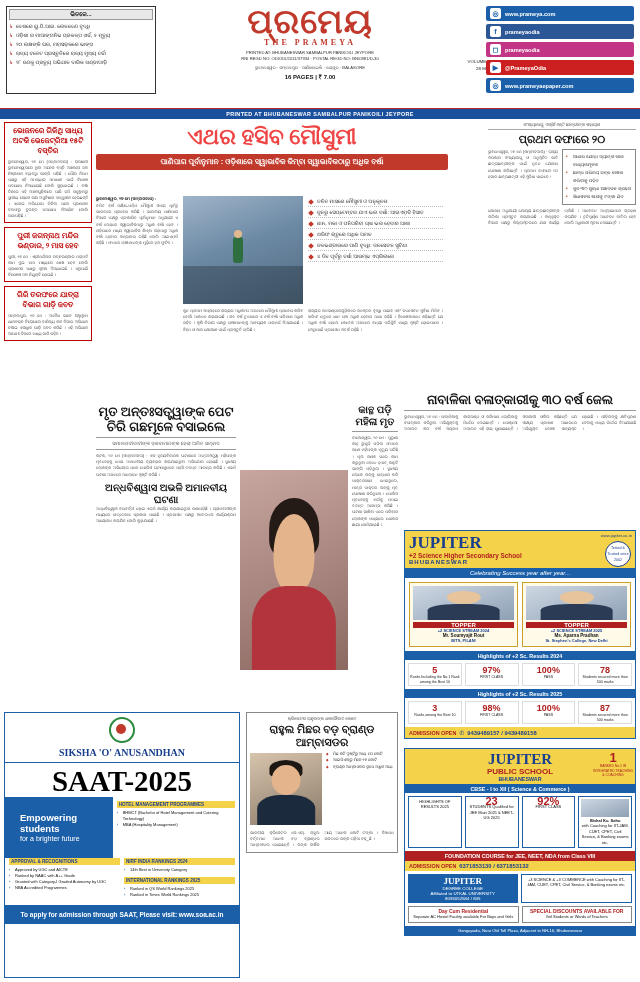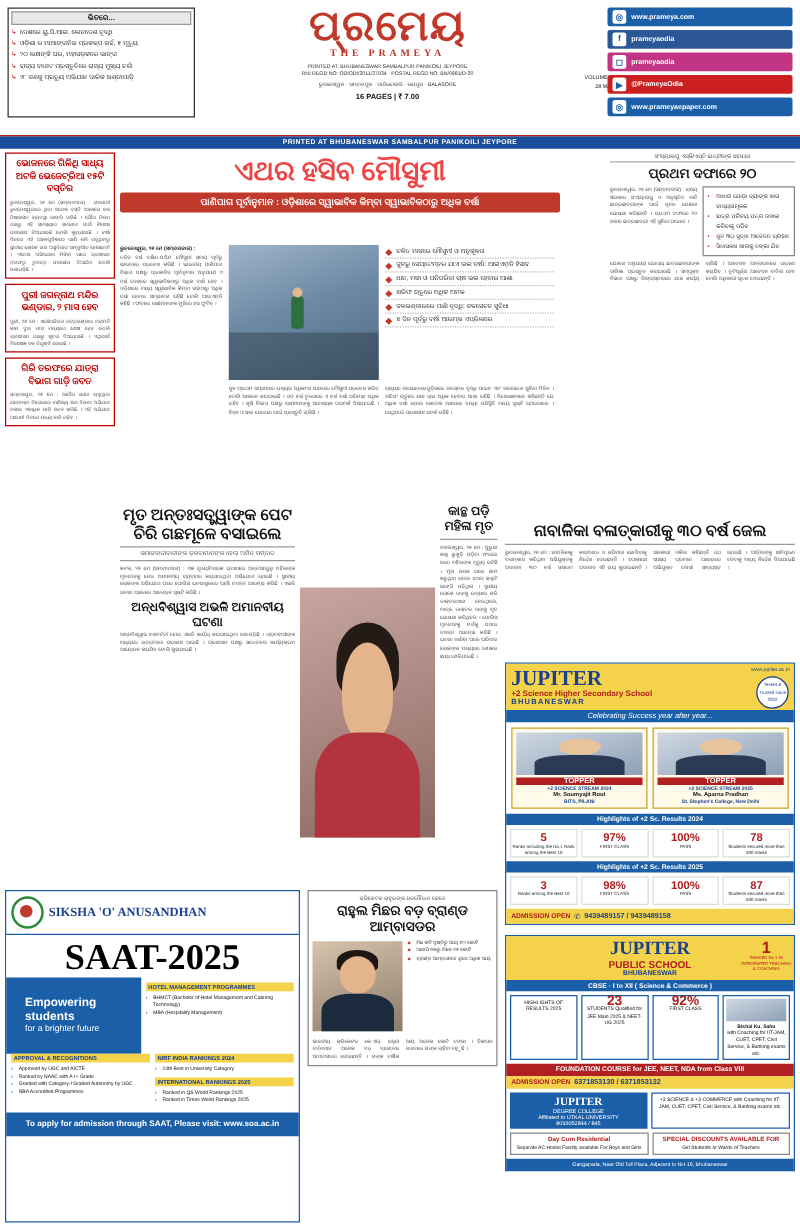--- a/index.html
+++ b/index.html
@@ -118,21 +118,21 @@
   .jps-deg{background:#1a5fa8;color:#fff;text-align:center;padding:2px;}
   .jps-deg .t1{font-size:9px;font-weight:bold;font-family:"Liberation Serif",serif;}
   .jps-deg .t2{font-size:4.4px;}
   .two-col{display:flex;gap:3px;padding:3px;}
   .tc{flex:1;border:1px solid #888;padding:2px;font-size:4px;line-height:5.4px;text-align:center;}
   .tc b{font-size:5px;color:#b02020;}
   .foot-ad{background:#1a5fa8;color:#fff;font-size:4.2px;text-align:center;padding:2px;}
 
   
   .ad-soa{position:absolute;left:4px;top:712px;width:236px;height:266px;border:1px solid #1a5fa8;box-sizing:border-box;background:#fff;}
-  .soa-top{display:flex;align-items:center;gap:4px;padding:4px;border-bottom:1px solid #1a5fa8;}
+  .soa-top{display:flex;align-items:center;gap:4px;padding:4px;border-bottom:1px solid #1a5fa8;flex-direction:column;}
   .soa-logo{width:22px;height:22px;border-radius:50%;background:#fff;border:2px solid #2b8a3e;position:relative;flex:none;}
   .soa-logo:after{content:"";position:absolute;left:5px;top:5px;width:10px;height:10px;border-radius:50%;background:#c0392b;}
   .soa-name{font-size:10px;font-weight:bold;color:#1a3f8f;font-family:"Liberation Serif",serif;}
   .saat{background:#fff;text-align:center;padding:2px 0 0;}
   .saat .big{font-size:29px;font-weight:bold;color:#000000;font-family:"Liberation Serif",serif;line-height:32px;}
   .soa-mid{display:flex;}
   .soa-left{width:46%;background:#1a5fa8;color:#fff;padding:15px;box-sizing:border-box;}
   .soa-left .e1{font-size:9.5px;font-weight:bold;line-height:11px;}
   .soa-left .e2{font-size:7px;line-height:9px;}
   .soa-right{width:54%;padding:4px;box-sizing:border-box;}
@@ -276,21 +276,21 @@
     <div class="face"></div>
     <div class="body"></div>
   </div>
 
   <div class="col" style="left:352px;top:404px;width:46px;">
     <div class="sechead2">କାନ୍ଥ ପଡ଼ି ମହିଳା ମୃତ</div>
     <div class="rule"></div>
     <div class="body-text">ବାଲେଶ୍ୱର, ୨୭ ମେ : ପୁରୁଣା କାନ୍ଥ ଭୁଶୁଡ଼ି ପଡ଼ିବା ଫଳରେ ଜଣେ ମହିଳାଙ୍କ ମୃତ୍ୟୁ ଘଟିଛି । ମୃତା ଜଣକ ଘରେ କାମ କରୁଥିବା ବେଳେ ହଠାତ୍ କାନ୍ଥଟି ଭାଙ୍ଗି ପଡ଼ିଥିଲା । ସ୍ଥାନୀୟ ଲୋକେ ତାଙ୍କୁ ଉଦ୍ଧାର କରି ଡାକ୍ତରଖାନା ନେଇଥିଲେ, ମାତ୍ର ଡାକ୍ତର ତାଙ୍କୁ ମୃତ ଘୋଷଣା କରିଥିଲେ । ପୋଲିସ ମୃତଦେହକୁ ମର୍ଗକୁ ପଠାଇ ତଦନ୍ତ ଆରମ୍ଭ କରିଛି । ଘଟଣା ଜାଣିବା ପରେ ପରିବାର ଲୋକଙ୍କ ମଧ୍ୟରେ ଶୋକର ଛାୟା ଖେଳିଯାଇଛି ।</div>
   </div>
 
-  <div class="col" style="left:404px;top:417px;width:232px;">
+  <div class="col" style="left:404px;top:392px;width:232px;">
     <div class="sechead">ନାବାଳିକା ବଳାତ୍କାରୀକୁ ୩୦ ବର୍ଷ ଜେଲ</div>
     <div class="rule"></div>
     <div class="body-text" style="column-count:4;column-gap:5px;">ଭୁବନେଶ୍ୱର, ୨୭ ମେ : ନାବାଳିକାକୁ ବଳାତ୍କାର କରିଥିବା ଅଭିଯୁକ୍ତକୁ ଅଦାଲତ ୩୦ ବର୍ଷ ସଶ୍ରମ କାରାଦଣ୍ଡ ଓ ଜରିମାନା ଭୋଗିବାକୁ ନିର୍ଦ୍ଦେଶ ଦେଇଛନ୍ତି । ପୋକ୍ସୋ ଅଦାଲତ ଏହି ରାୟ ଶୁଣାଇଛନ୍ତି । ସରକାରୀ ଓକିଲ କହିଛନ୍ତି ଯେ ସାକ୍ଷ୍ୟ ପ୍ରମାଣ ଆଧାରରେ ଅଭିଯୁକ୍ତ ଦୋଷୀ ସାବ୍ୟସ୍ତ ହୋଇଛି । ପୀଡ଼ିତାଙ୍କୁ କ୍ଷତିପୂରଣ ଦେବାକୁ ମଧ୍ୟ ନିର୍ଦ୍ଦେଶ ଦିଆଯାଇଛି ।</div>
   </div>
 
   <div class="col" style="right:4px;top:122px;width:148px;">
     <div class="rc-head">ସଂଖ୍ୟାଲଘୁ ଏସ୍‌ସି/ଏସ୍‌ଟି ଛାତ୍ରୀଙ୍କ ସହାୟତା</div>
     <div class="rc-title">ପ୍ରଥମ ଦଫାରେ ୨୦</div>
     <div style="display:flex;gap:4px;">
       <div class="body-text" style="width:70px;">ଭୁବନେଶ୍ୱର, ୨୭ ମେ (ସମ୍ବାଦଦାତା) : ରାଜ୍ୟ ସରକାର ସଂଖ୍ୟାଲଘୁ ଓ ଅନୁସୂଚିତ ଜାତି ଛାତ୍ରଛାତ୍ରୀଙ୍କ ପାଇଁ ନୂତନ ଯୋଜନା ଘୋଷଣା କରିଛନ୍ତି । ପ୍ରଥମ ଦଫାରେ ୨୦ ହଜାର ଛାତ୍ରଛାତ୍ରୀ ଏହି ସୁବିଧା ପାଇବେ ।</div>

